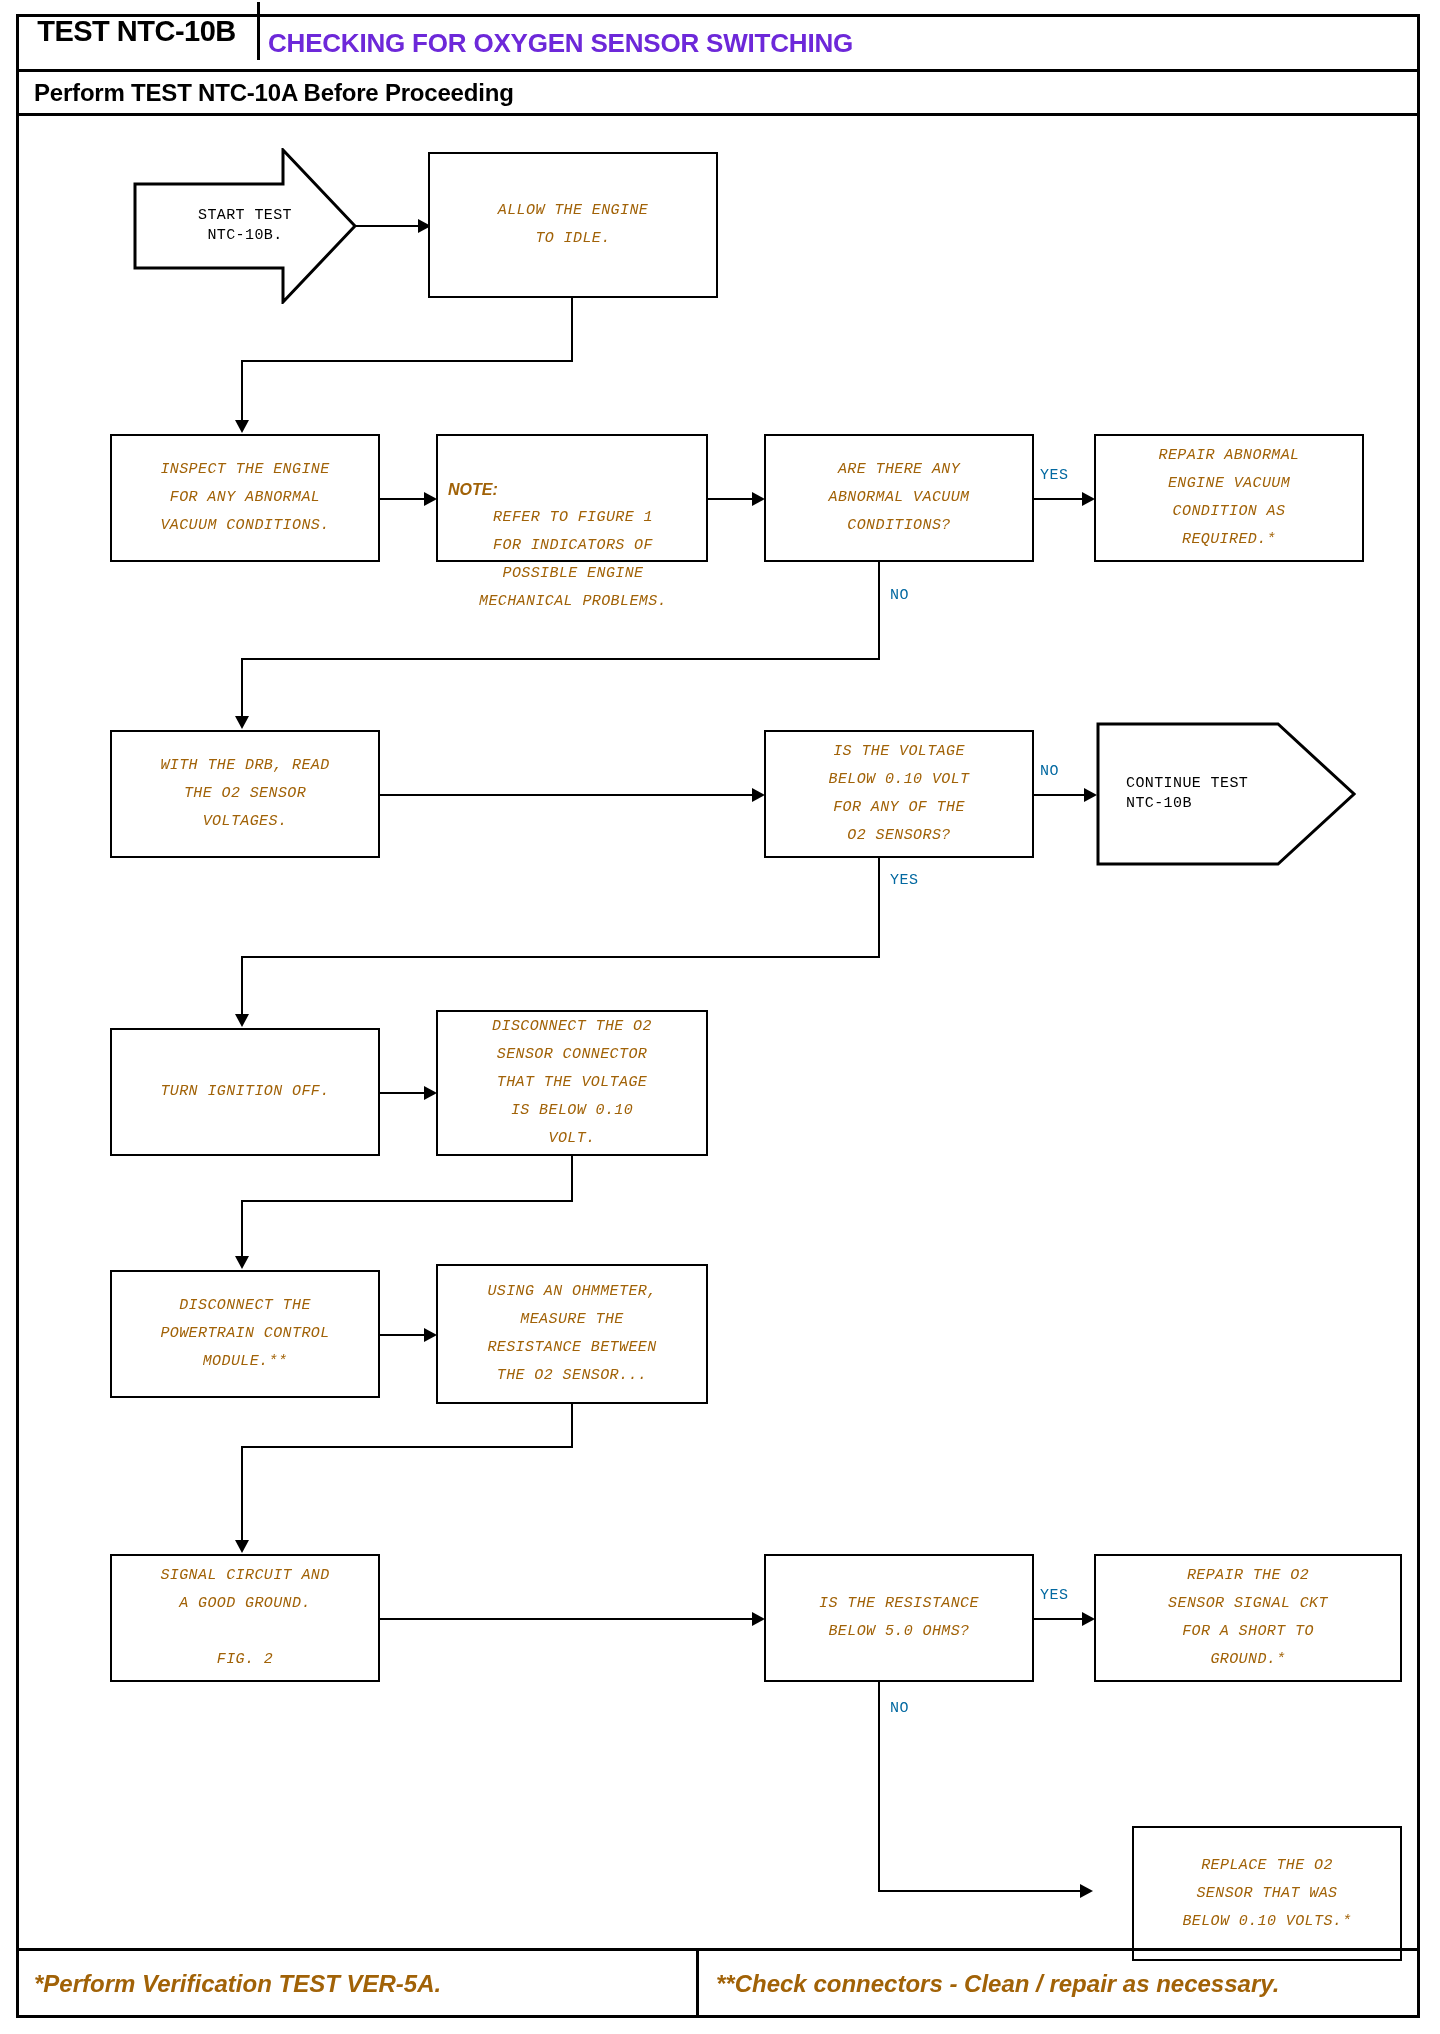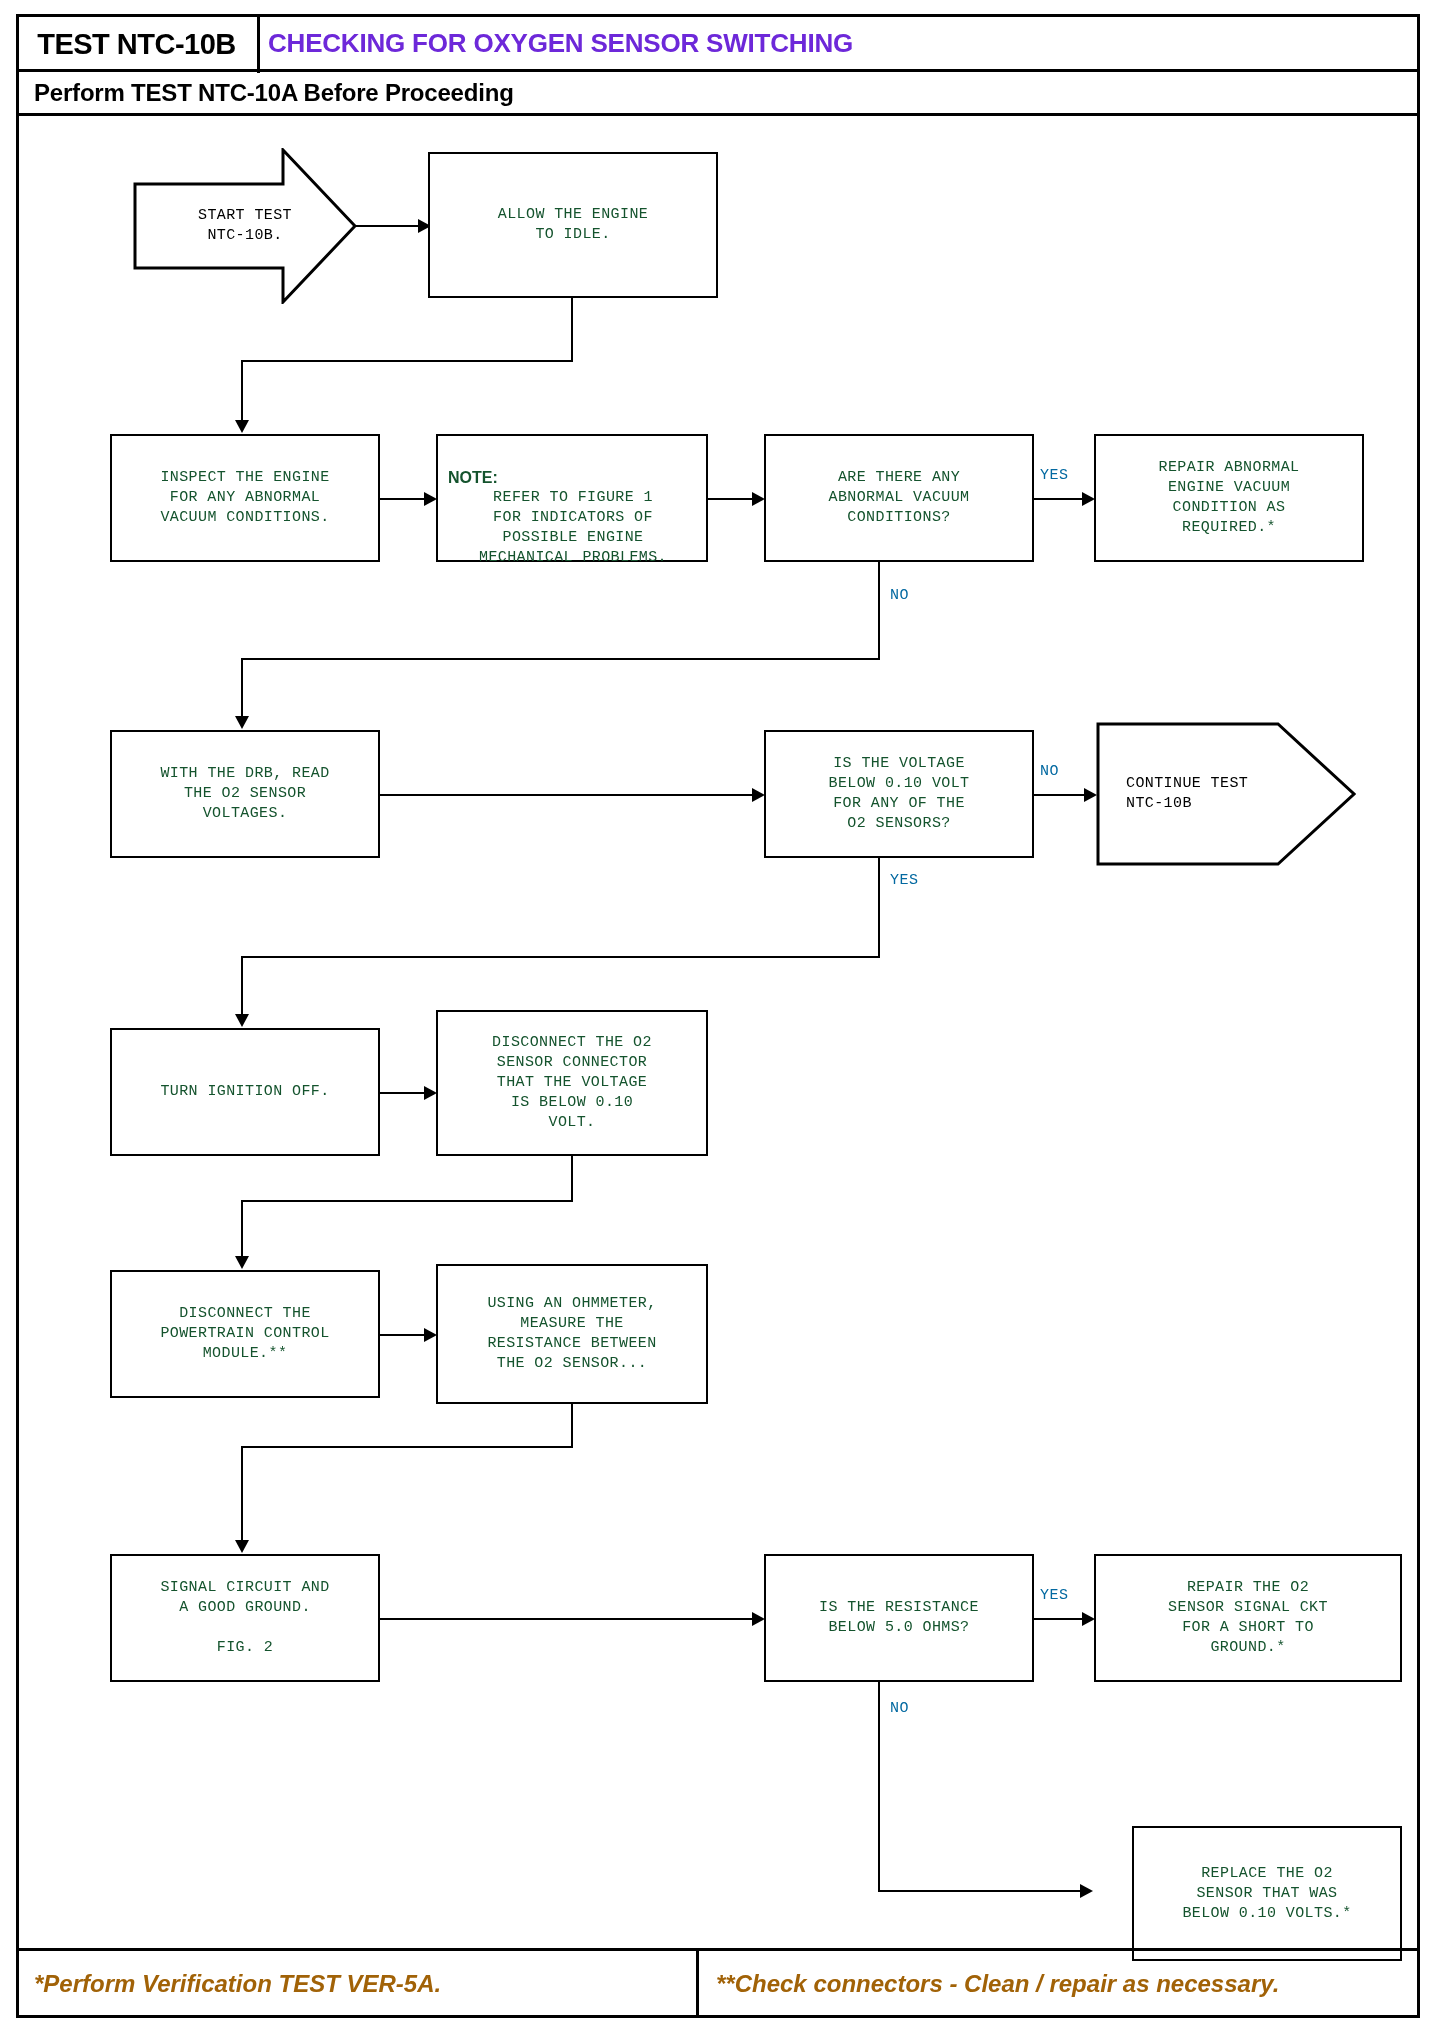--- a/index.html
+++ b/index.html
@@ -25,21 +25,21 @@
   
   .hdr-band{
     position:absolute;
     left:16px; top:14px;
     width:1404px; height:58px;
     box-sizing:border-box;
     border-bottom:3px solid #000;
   }
   .hdr-testbox{
     position:absolute;
-    left:16px; top:15px;
+    left:16px; top:2px;
     width:244px; height:58px;
     box-sizing:border-box;
     border-right:3px solid #000;
     display:flex; align-items:center; justify-content:center;
   }
   .hdr-testbox span{
     font-family:"Liberation Sans",sans-serif;
     font-weight:bold;
     font-size:29px;
     letter-spacing:-0.5px;
@@ -120,24 +120,25 @@
     border:2px solid #000;
     background:#fff;
     display:flex;
     align-items:center;
     justify-content:center;
     text-align:center;
   }
   .node .txt{
     font-family:"Liberation Mono","DejaVu Sans Mono",monospace;
     font-size:15px;
-    line-height:20px;
-    color:#14532d;
+    line-height:28px;
+    color:#a16207;
     white-space:pre-line;
     letter-spacing:0.4px;
+    font-style:italic;
   }
   .node.left-al{
     align-items:flex-start;
     justify-content:flex-start;
     padding:12px 8px 0 10px;
   }
   .node.left-al .txt{ text-align:center; width:100%; }
   .note-label{
     font-family:"Liberation Sans",sans-serif;
     font-weight:bold;

